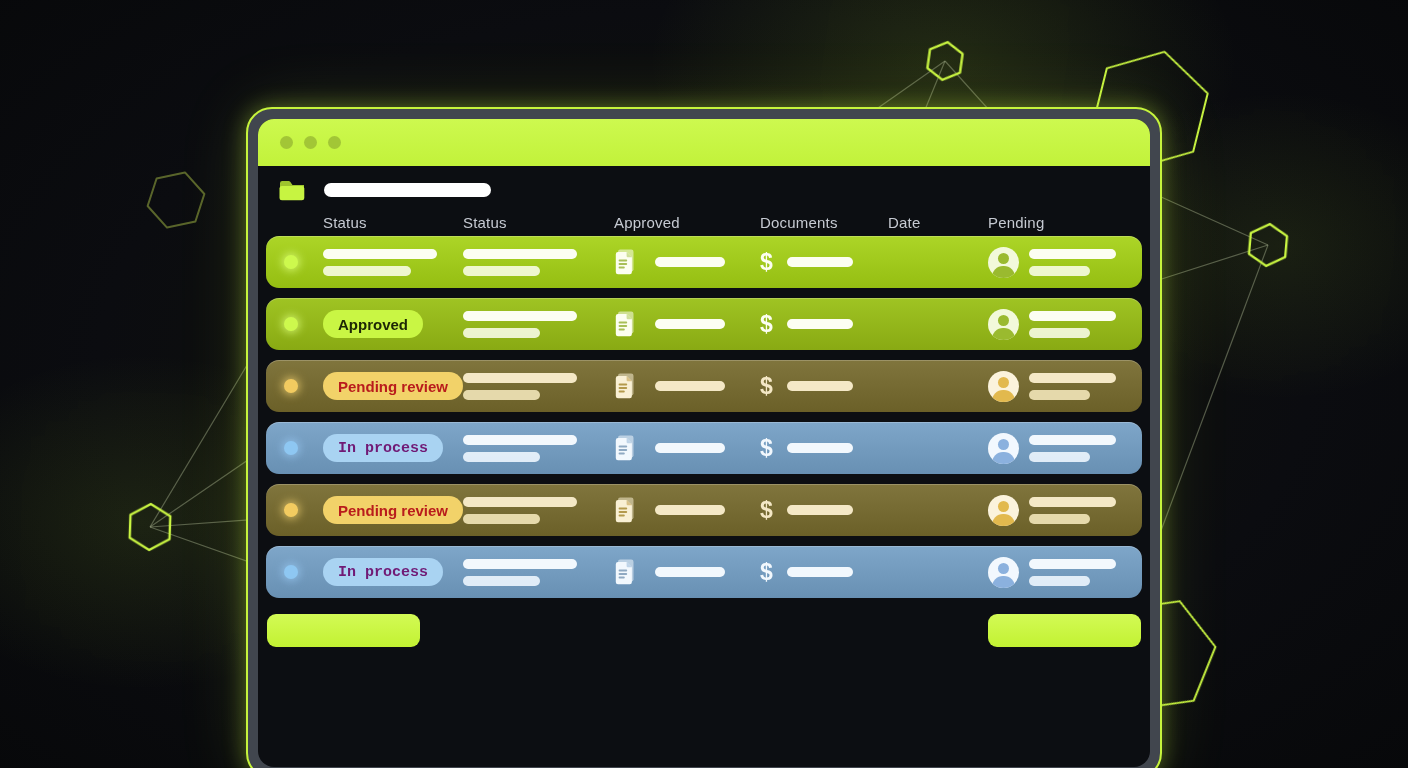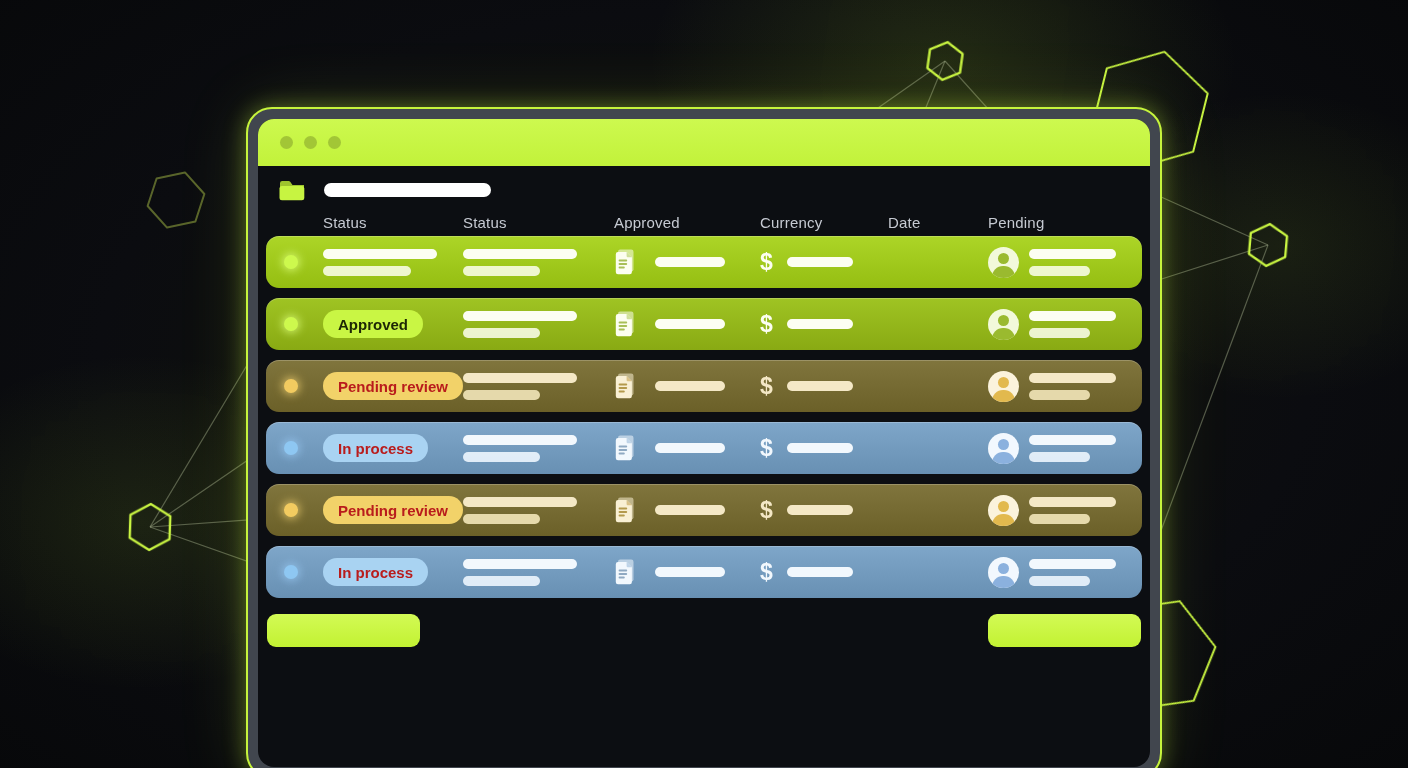--- a/index.html
+++ b/index.html
@@ -81,21 +81,21 @@
   .sk--dim { background:var(--bar2); }
   .stack { display:flex; flex-direction:column; gap:7px; }
   .w114{width:114px}.w88{width:88px}.w77{width:77px}.w70{width:70px}.w66{width:66px}.w87{width:87px}.w61{width:61px}
 
   .badge {
     display:inline-flex; align-items:center; height:28px; padding:4px 15px;
     border-radius:14px; font-size:15px; font-weight:700; white-space:nowrap;
   }
   .badge--approved { background:#c9f644; color:#1d2705; }
   .badge--pending  { background:#f2d269; color:#b91c1c; }
-  .badge--process  { background:#a9d3f2; color:#b91c1c; }
+  .badge--process  { background:#a9d3f2; color:#701a75;font-family:Liberation Mono, monospace; }
 
   .cell-doc { display:flex; align-items:center; gap:20px; }
   .cell-cur { display:flex; align-items:center; gap:14px; }
   .dollar { font-size:23px; font-weight:600; color:var(--bar1); line-height:1; }
   .cell-vendor { display:flex; align-items:center; gap:10px; }
 
   .ava { width:31px; height:31px; border-radius:50%; background:var(--ava-bg);
          position:relative; overflow:hidden; flex:0 0 31px; }
   .ava::before { content:""; position:absolute; top:6px; left:10px; width:11px; height:11px;
                  border-radius:50%; background:var(--ava-fg); }
@@ -153,21 +153,21 @@
           <rect x="1.5" y="7" width="24.8" height="14.3" rx="2.4" fill="#c7f441"></rect>
         </svg>
         <div class="title-skeleton"></div>
       </div>
 
       <div class="grid thead">
         <span></span>
         <span>Status</span>
         <span>Status</span>
         <span>Approved</span>
-        <span>Currency</span>
+        <span>Documents</span>
         <span>Date</span>
         <span>Pending</span>
       </div>
 
       <div class="rows">
 
         <div class="grid row row--lime1">
           <span class="dot"></span>
           <span class="stack">
             <span class="sk w114"></span>

